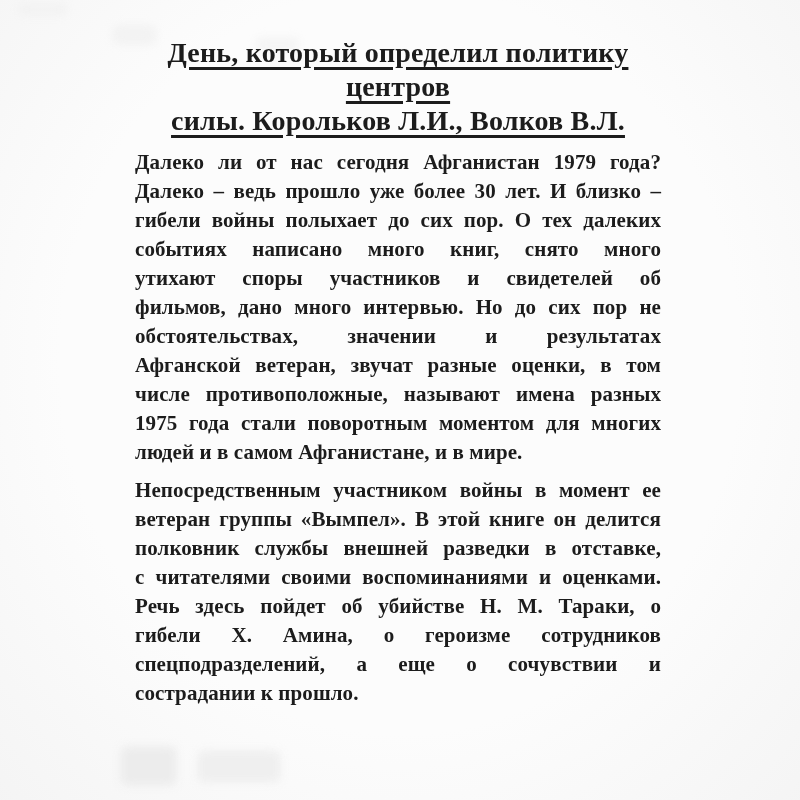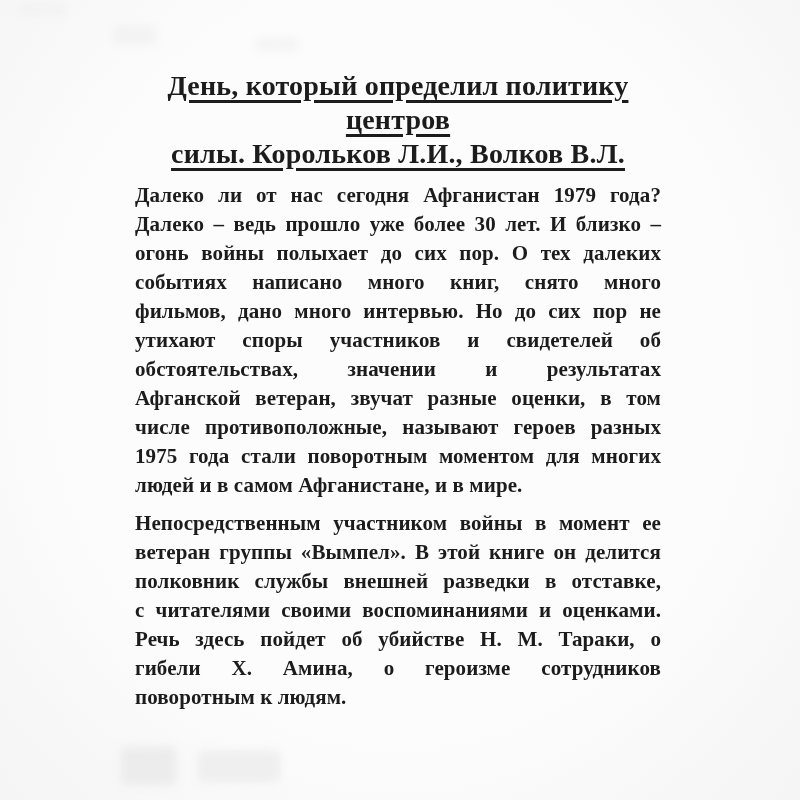--- a/index.html
+++ b/index.html
@@ -17,21 +17,21 @@
     position:absolute; inset:0;
     background:radial-gradient(ellipse at 50% 45%, rgba(255,255,255,0) 60%, rgba(225,225,225,0.28) 100%);
     pointer-events:none;
   }
   .page {
     position:absolute;
     left:135px; top:0;
     width:526px;
   }
   .title {
-    margin-top:69px;
+    margin-top:36px;
     text-align:center;
     font-weight:bold;
     font-size:28px;
     line-height:34px;
     letter-spacing:0.2px;
   }
   .title .tline {
     text-decoration:underline;
     text-decoration-thickness:2.5px;
     text-underline-offset:5px;
@@ -77,33 +77,34 @@
 
 <div class="page">
   <div class="title">
     <div class="tline">День, который определил политику центров</div>
     <div class="tline">силы. Корольков Л.И., Волков В.Л.</div>
   </div>
   <div class="body-text">
     <div class="para">
         <div class="line">Далеко ли от нас сегодня Афганистан 1979 года?</div>
         <div class="line">Далеко – ведь прошло уже более 30 лет. И близко –</div>
-        <div class="line">огонь войны полыхает до сих пор. О тех далеких</div>
+        <div class="line">гибели войны полыхает до сих пор. О тех далеких</div>
         <div class="line">событиях написано много книг, снято много</div>
+        <div class="line">утихают споры участников и свидетелей об</div>
         <div class="line">фильмов, дано много интервью. Но до сих пор не</div>
-        <div class="line">утихают споры участников и свидетелей об</div>
         <div class="line">обстоятельствах, значении и результатах</div>
         <div class="line">Афганской ветеран, звучат разные оценки, в том</div>
-        <div class="line">числе противоположные, называют героев разных</div>
+        <div class="line">числе противоположные, называют имена разных</div>
         <div class="line">1975 года стали поворотным моментом для многих</div>
         <div class="line last">людей и в самом Афганистане, и в мире.</div>
       </div>
     <div class="para">
         <div class="line">Непосредственным участником войны в момент ее</div>
         <div class="line">ветеран группы «Вымпел». В этой книге он делится</div>
         <div class="line">полковник службы внешней разведки в отставке,</div>
         <div class="line">с читателями своими воспоминаниями и оценками.</div>
         <div class="line">Речь здесь пойдет об убийстве Н. М. Тараки, о</div>
         <div class="line">гибели Х. Амина, о героизме сотрудников</div>
-        <div class="line last">поворотным к людям.</div>
+        <div class="line">спецподразделений, а еще о сочувствии и</div>
+        <div class="line last">сострадании к прошло.</div>
       </div>
   </div>
 </div>
 
 </body></html>

